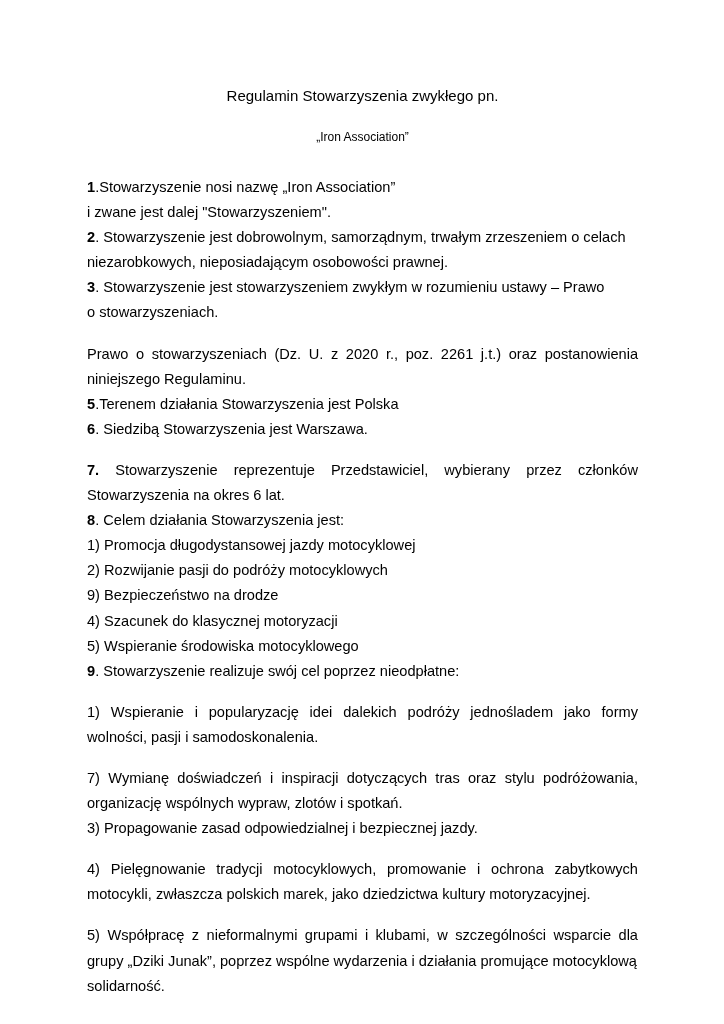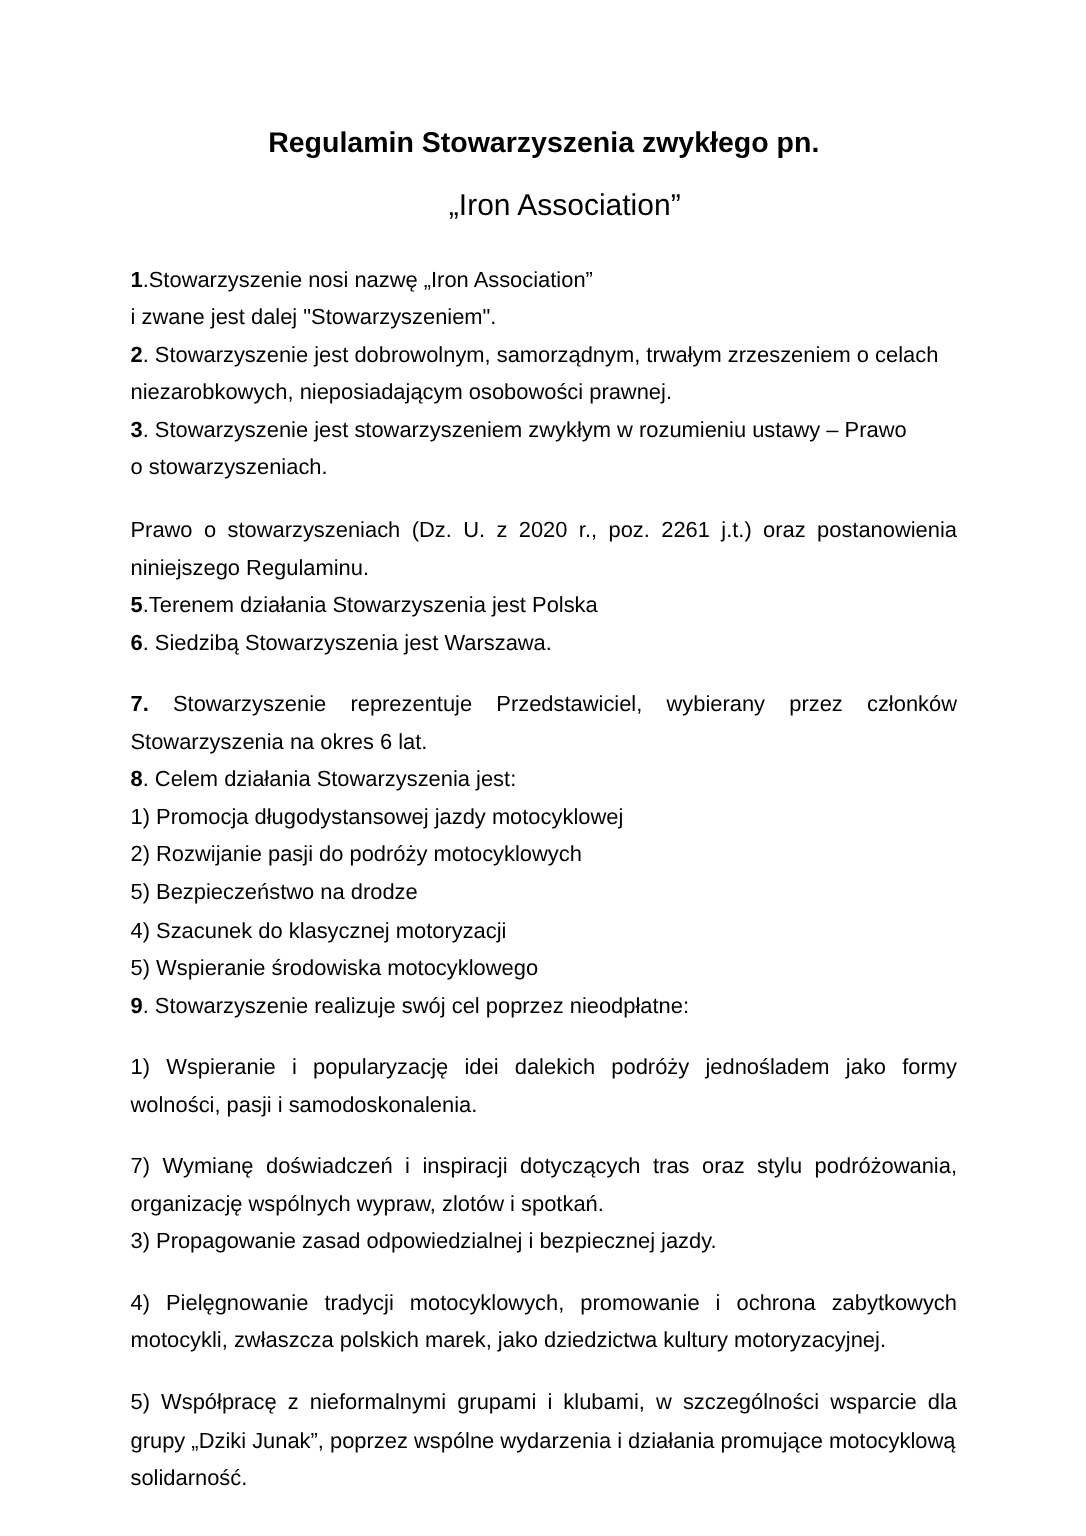--- a/index.html
+++ b/index.html
@@ -21,31 +21,31 @@
       left: 87px;
       top: 0;
       width: 551px;
     }
     .title {
       position: absolute;
       left: 0;
       width: 551px;
       top: 87px;
       text-align: center;
-      font-weight: bold;
-      font-size: 19px;
+      font-weight: normal;
+      font-size: 15px;
       line-height: 18px;
     }
     .subtitle {
       position: absolute;
-      left: 14px;
+      left: 0;
       width: 551px;
       top: 128px;
       text-align: center;
-      font-size: 20px;
+      font-size: 12px;
       line-height: 18px;
     }
     .body {
       position: absolute;
       left: 0;
       top: 178px;
       width: 551px;
     }
     .line {
       height: 25.1px;
@@ -78,21 +78,21 @@
       <div class="line"><span>o stowarzyszeniach.</span></div>
       <div class="line justify"><span>Prawo o stowarzyszeniach (Dz. U. z 2020 r., poz. 2261 j.t.) oraz postanowienia</span></div>
       <div class="line"><span>niniejszego Regulaminu.</span></div>
       <div class="line"><span class="num">5</span><span>.Terenem działania Stowarzyszenia jest Polska</span></div>
       <div class="line"><span class="num">6</span><span>. Siedzibą Stowarzyszenia jest Warszawa.</span></div>
       <div class="line justify"><span class="num">7.</span><span> Stowarzyszenie reprezentuje Przedstawiciel, wybierany przez członków</span></div>
       <div class="line"><span>Stowarzyszenia na okres 6 lat.</span></div>
       <div class="line"><span class="num">8</span><span>. Celem działania Stowarzyszenia jest:</span></div>
       <div class="line"><span>1) Promocja długodystansowej jazdy motocyklowej</span></div>
       <div class="line"><span>2) Rozwijanie pasji do podróży motocyklowych</span></div>
-      <div class="line"><span>5) Bezpieczeństwo na drodze</span></div>
+      <div class="line"><span>9) Bezpieczeństwo na drodze</span></div>
       <div class="line"><span>4) Szacunek do klasycznej motoryzacji</span></div>
       <div class="line"><span>5) Wspieranie środowiska motocyklowego</span></div>
       <div class="line"><span class="num">9</span><span>. Stowarzyszenie realizuje swój cel poprzez nieodpłatne:</span></div>
       <div class="line justify"><span>1) Wspieranie i popularyzację idei dalekich podróży jednośladem jako formy</span></div>
       <div class="line"><span>wolności, pasji i samodoskonalenia.</span></div>
       <div class="line justify"><span>7) Wymianę doświadczeń i inspiracji dotyczących tras oraz stylu podróżowania,</span></div>
       <div class="line"><span>organizację wspólnych wypraw, zlotów i spotkań.</span></div>
       <div class="line"><span>3) Propagowanie zasad odpowiedzialnej i bezpiecznej jazdy.</span></div>
       <div class="line justify"><span>4) Pielęgnowanie tradycji motocyklowych, promowanie i ochrona zabytkowych</span></div>
       <div class="line"><span>motocykli, zwłaszcza polskich marek, jako dziedzictwa kultury motoryzacyjnej.</span></div>

